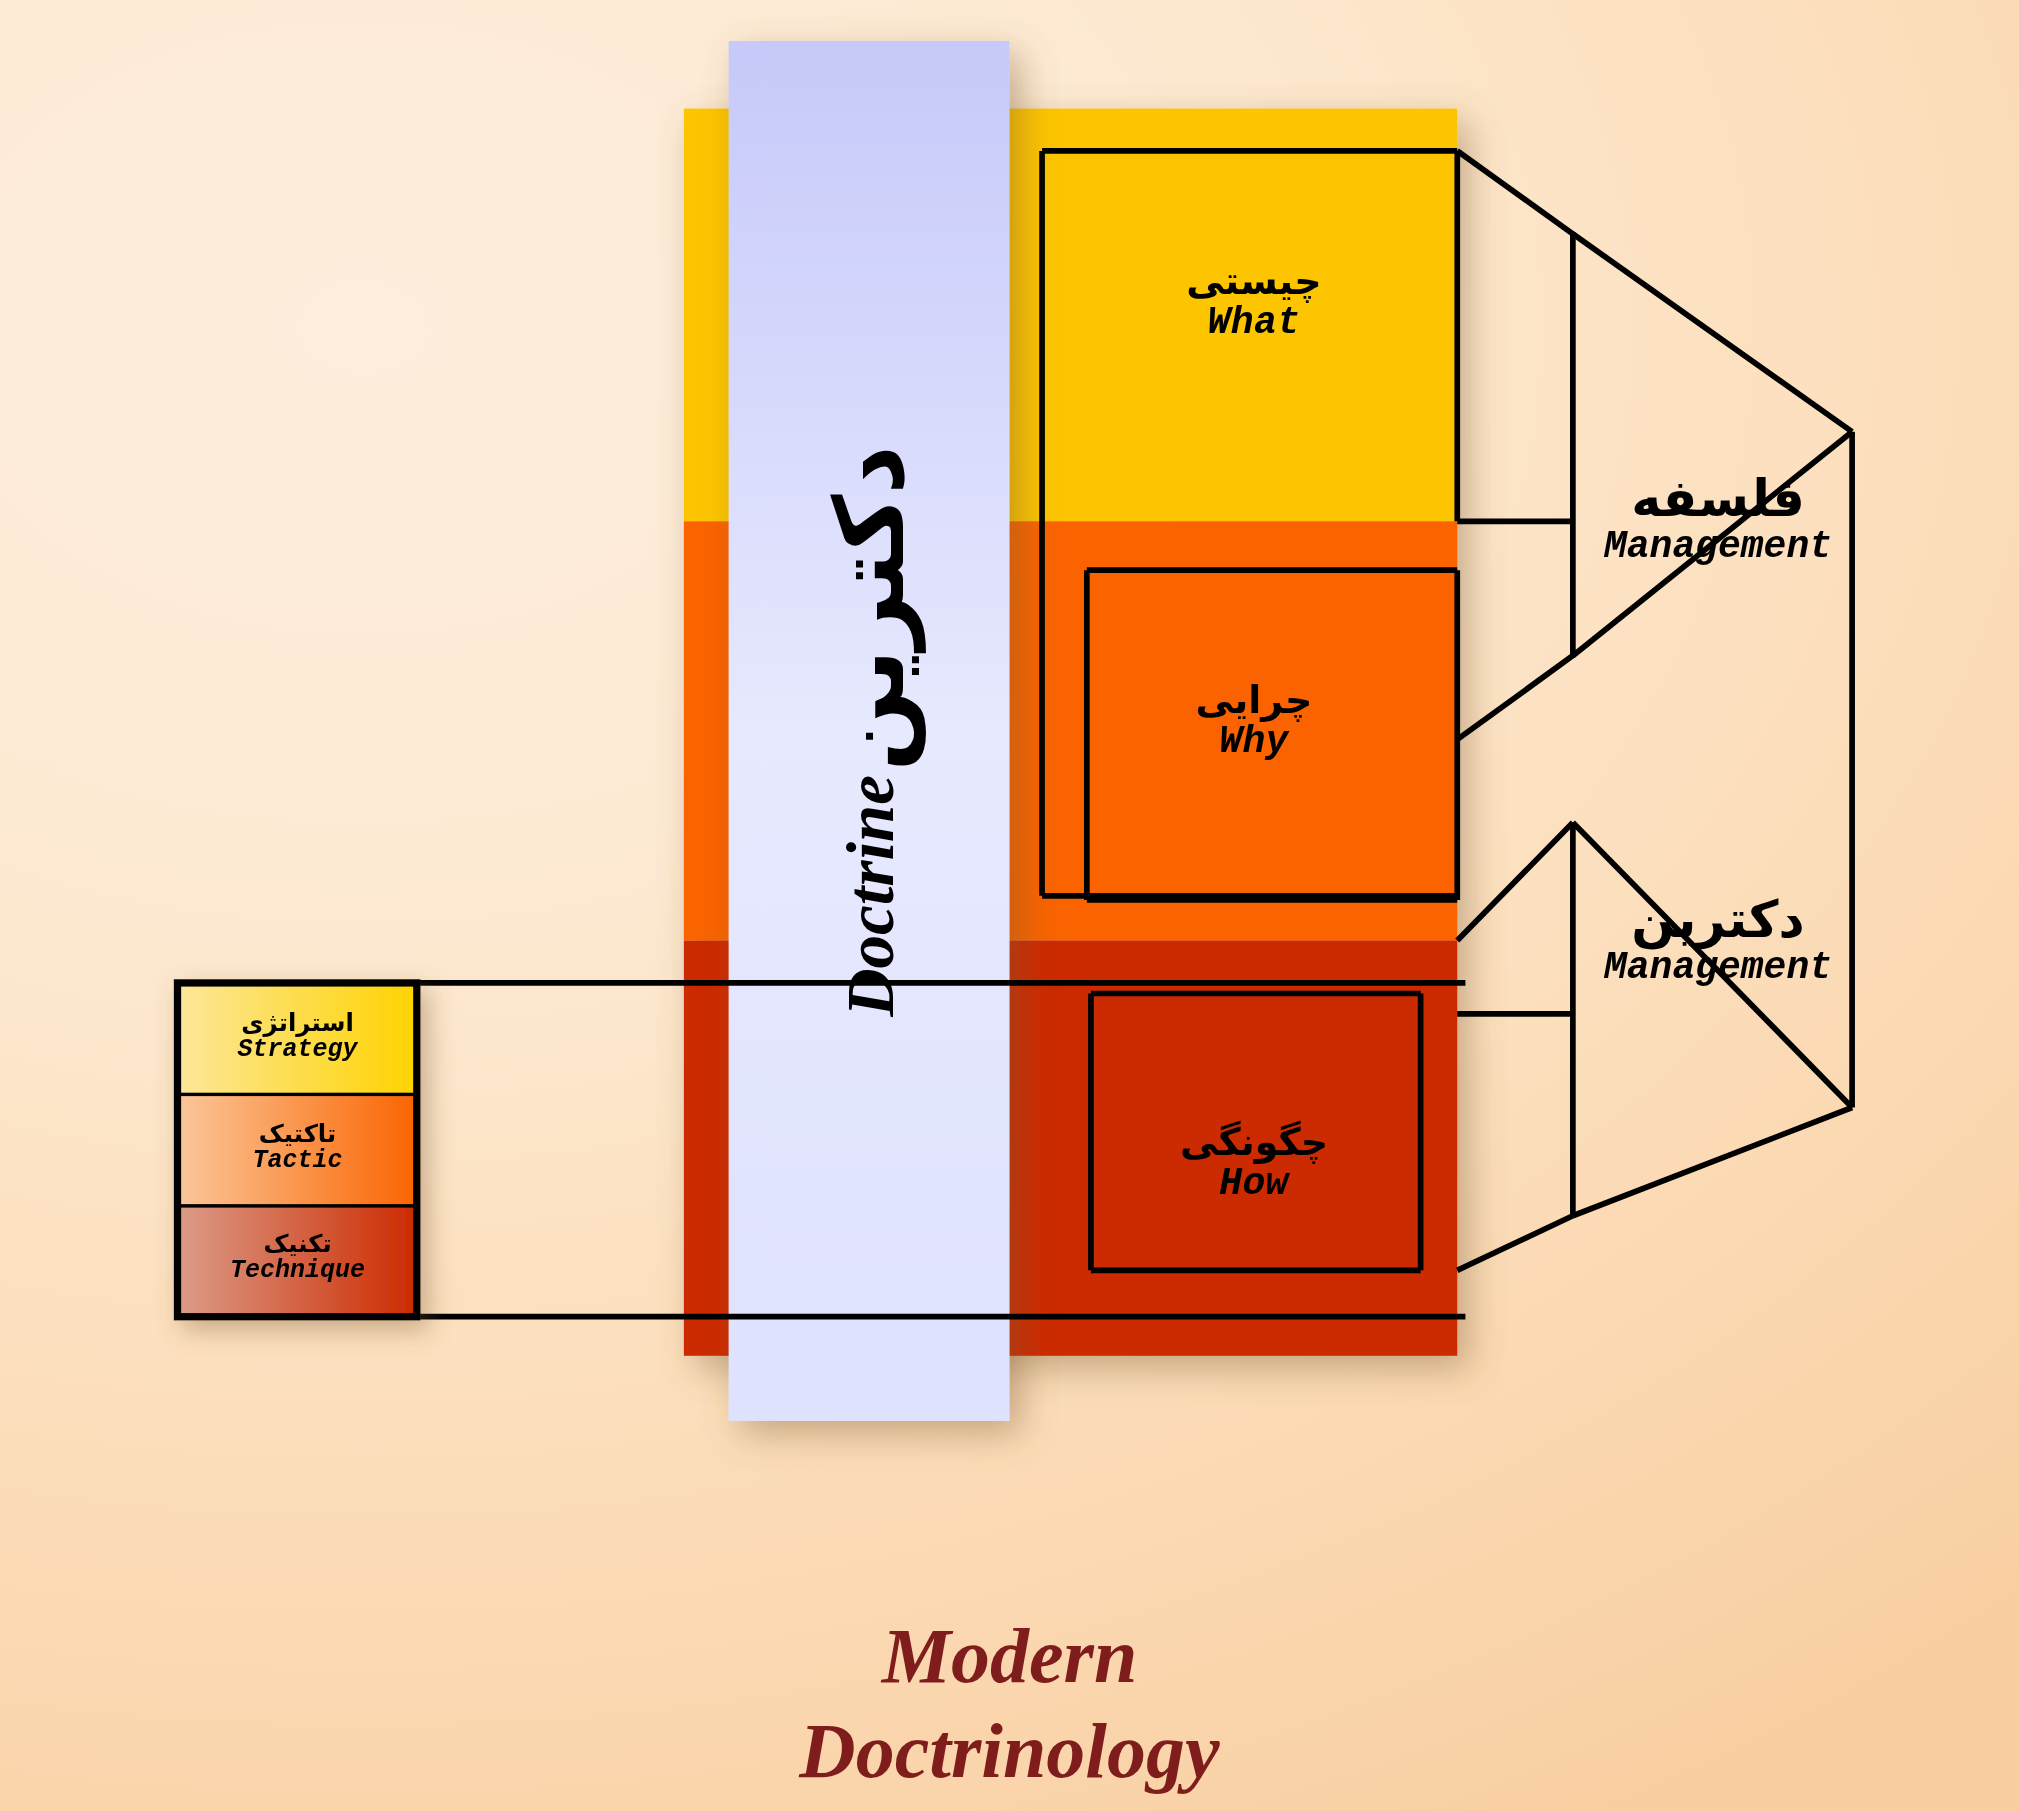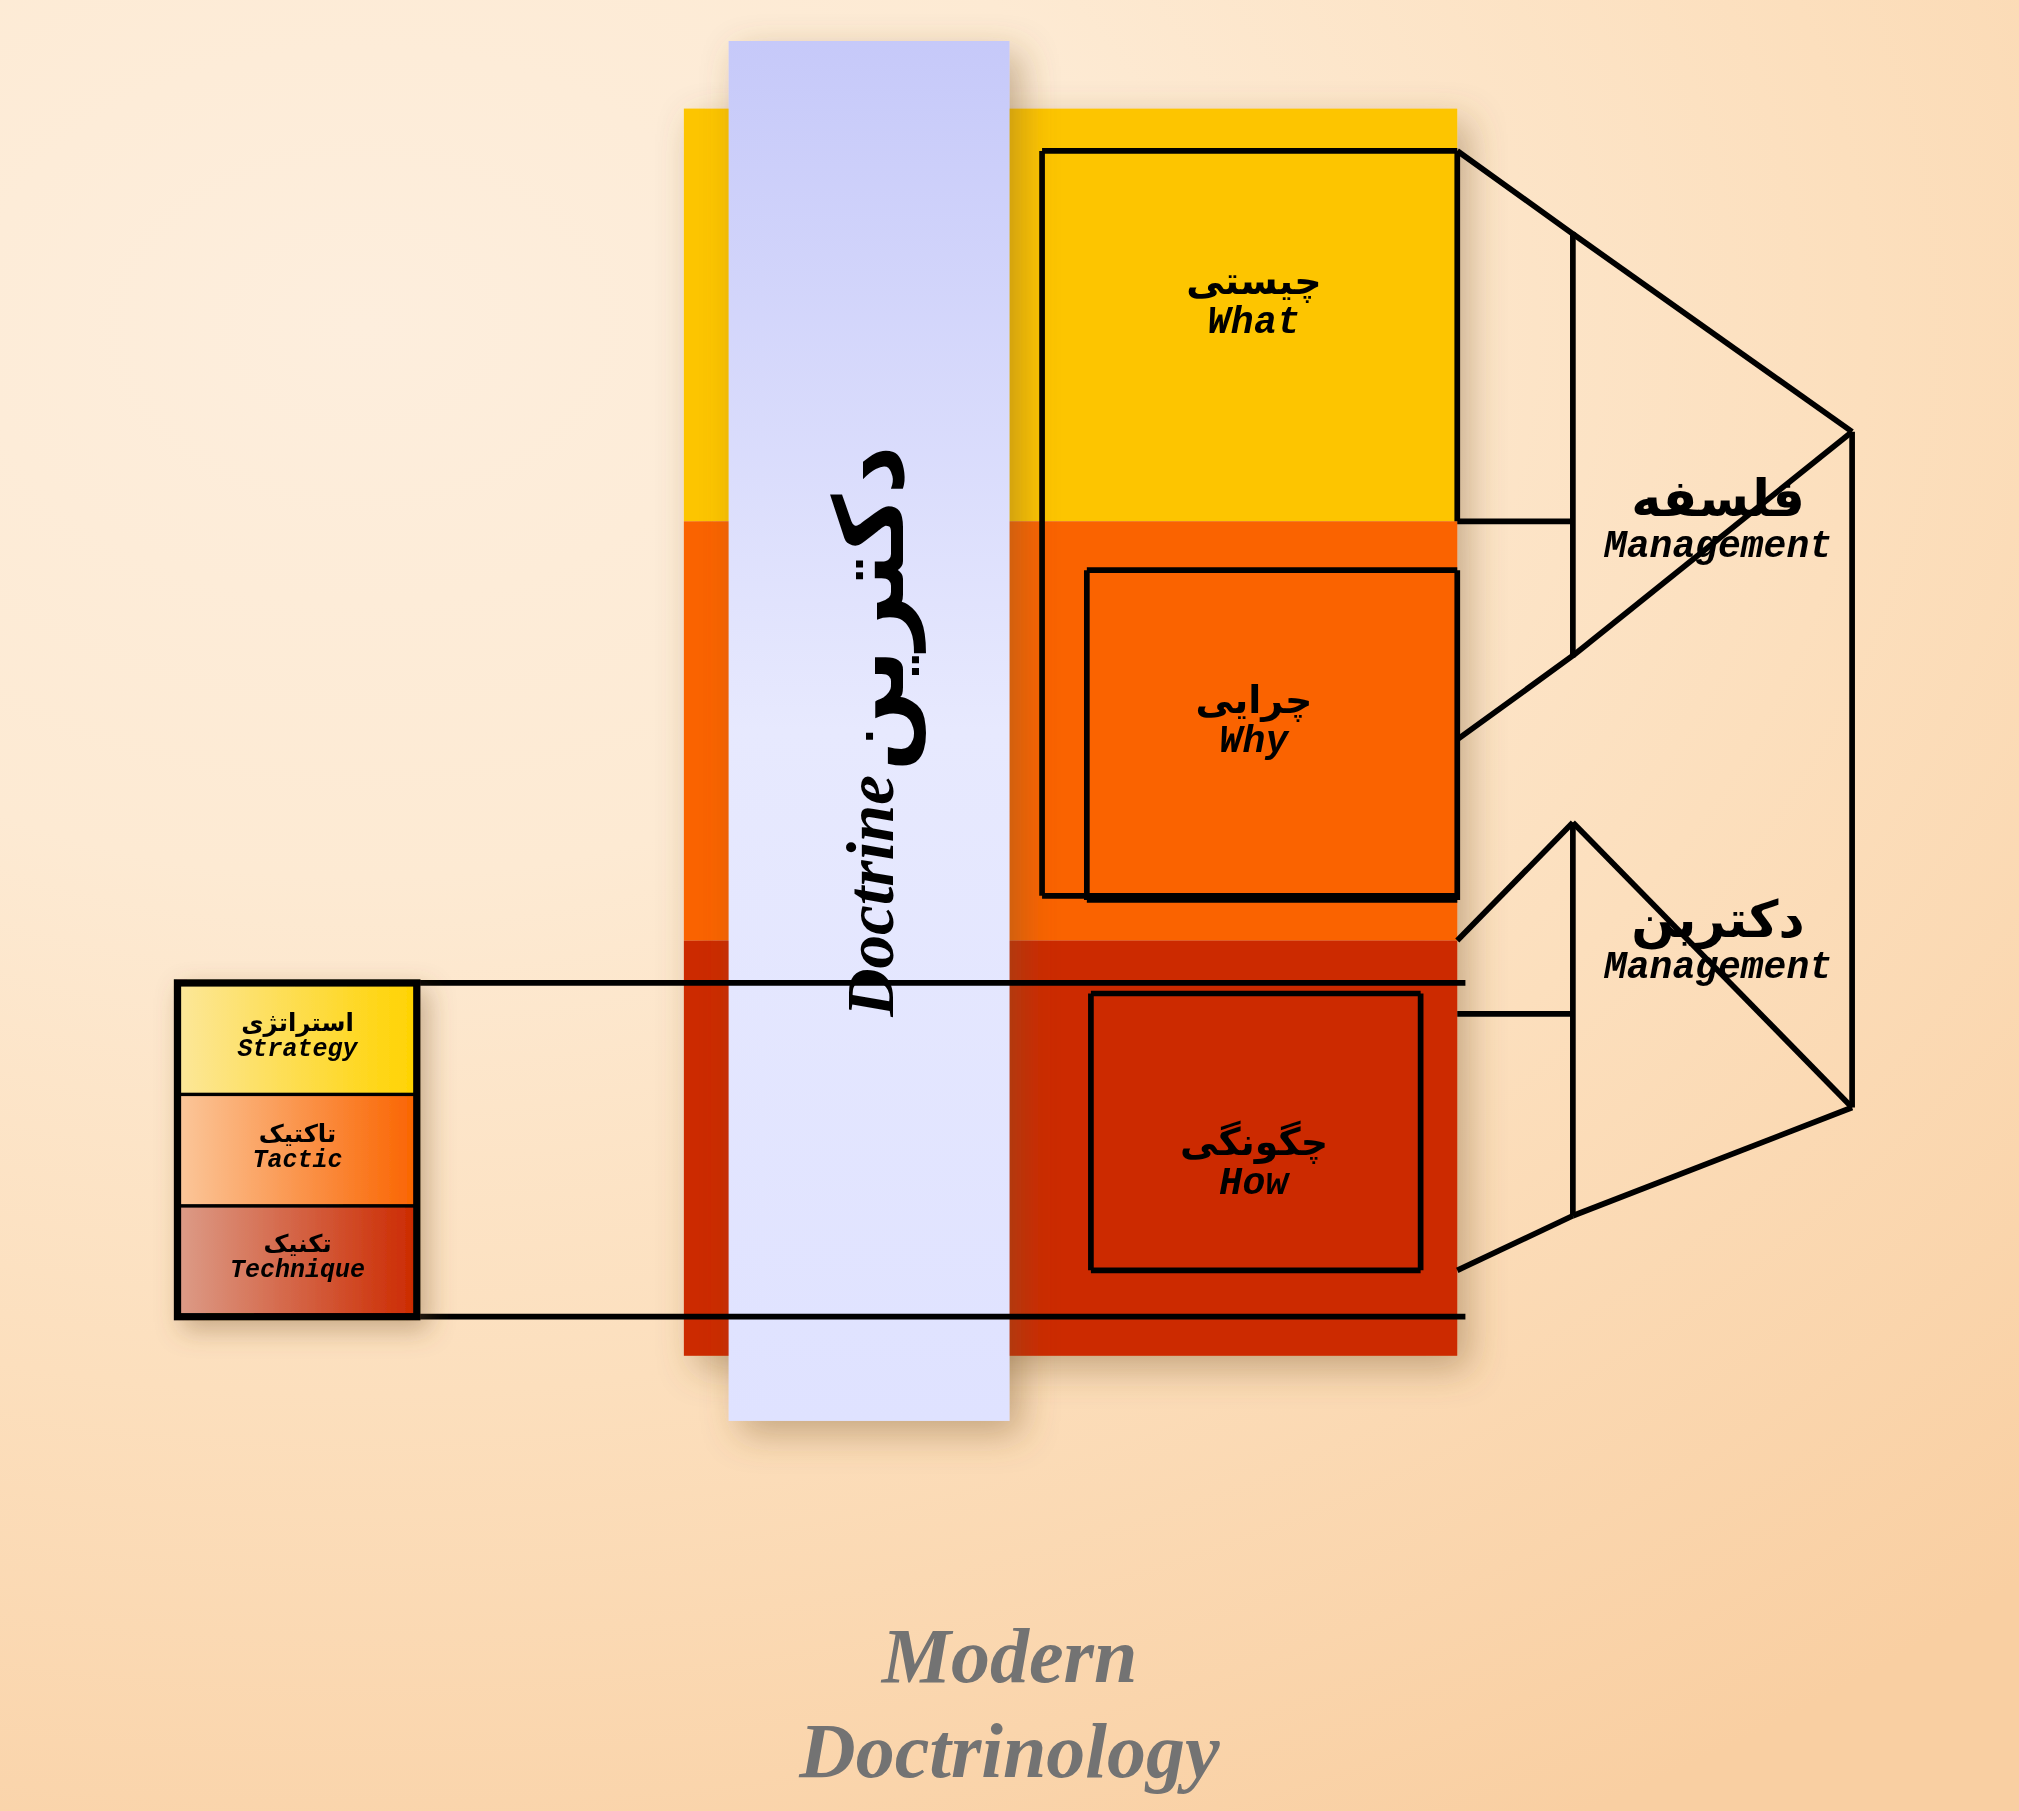--- a/index.html
+++ b/index.html
@@ -36,21 +36,21 @@
   }
   #doctrine-inner{
     transform:rotate(-90deg);
     display:flex;flex-direction:row;align-items:center;gap:3.3px;
     white-space:nowrap;
   }
   #doctrine-fa{font-family:"DejaVu Sans", sans-serif;font-weight:bold;font-size:96px;direction:rtl;}
   #doctrine-en{font-family:"Liberation Serif", serif;font-style:italic;font-weight:bold;font-size:67px;}
   #title{
     position:absolute;left:0;right:0;top:1608px;
-    text-align:center;color:#737373;
+    text-align:center;color:#7f1d1d;
     font-family:"Liberation Serif", serif;
     font-style:italic;font-weight:bold;font-size:78px;line-height:1.22;
   }
 </style>
 </head>
 <body>
 
 <div id="stage">
   <div id="bg"></div>
 

